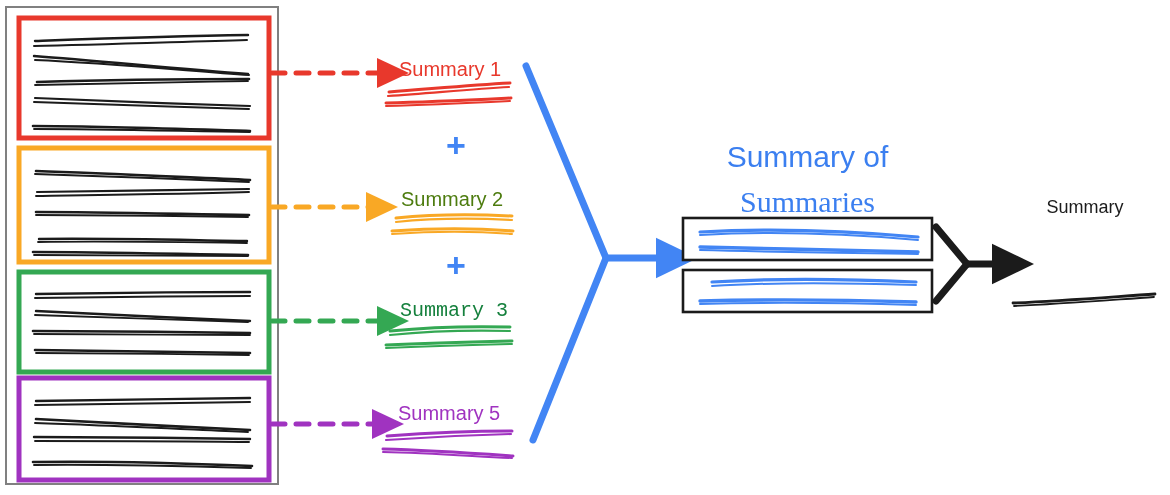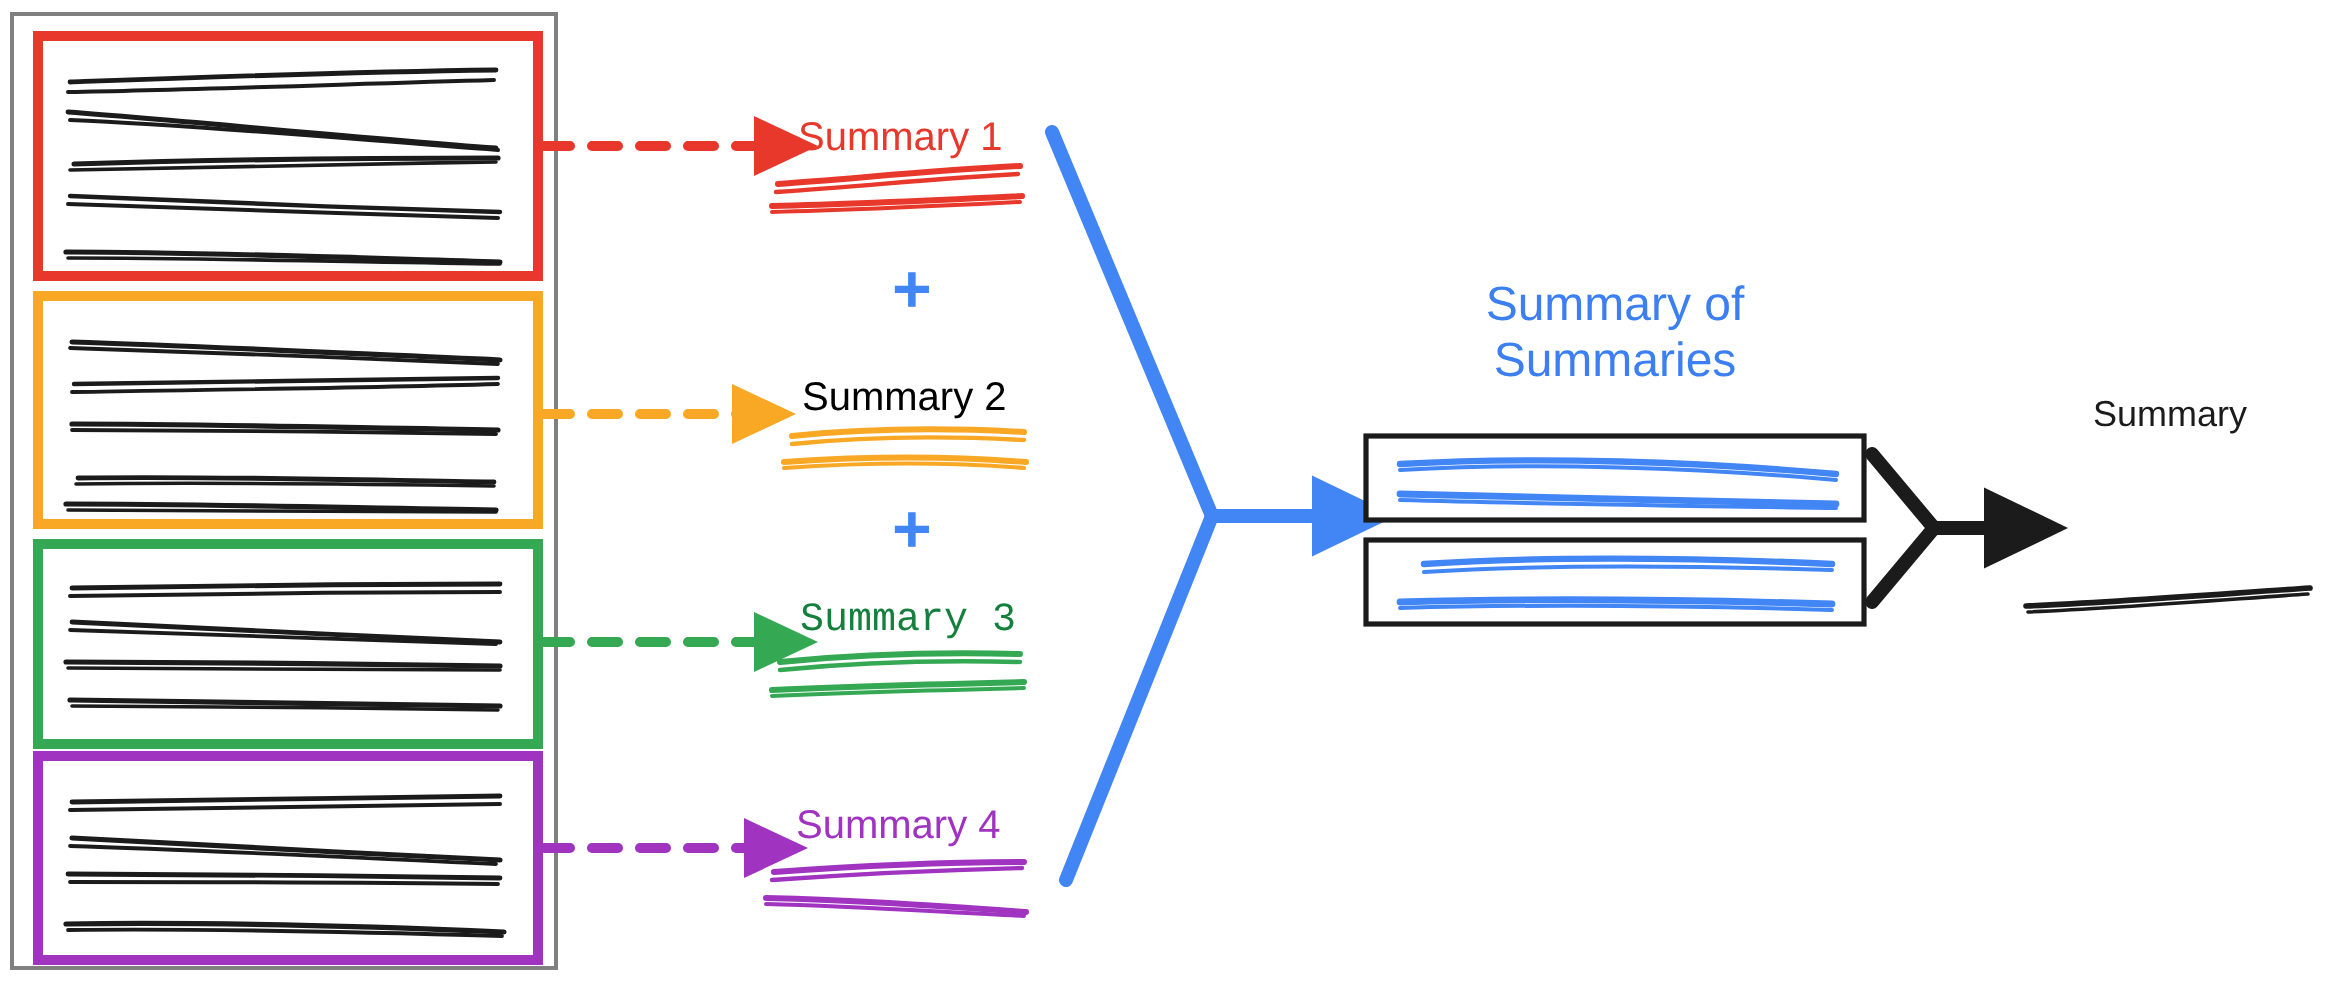--- a/index.html
+++ b/index.html
@@ -1,21 +1,21 @@
 <!DOCTYPE html>
 <html><head>
 <meta charset="utf-8">
 <style>
   html,body{margin:0;padding:0;background:#ffffff;}
   body{width:1170px;height:495px;font-family:"Liberation Sans",sans-serif;overflow:hidden;}
   #stage{position:relative;width:1062px;height:495px;background:#ffffff;}
   #stage svg{position:absolute;left:0;top:0;width:1170px;height:495px;}
   .lbl{position:absolute;white-space:pre;line-height:1.12;}
   .sum-lbl{font-size:20px;font-weight:400;}
-  .sos-lbl{font-size:24px;font-weight:500;color:#3b7ff0;text-align:center;line-height:1.25;}
+  .sos-lbl{font-size:30px;font-weight:500;color:#3b7ff0;text-align:center;line-height:1.25;}
   .final-lbl{font-size:18px;font-weight:400;color:#1b1b1b;text-align:center;line-height:1.28;}
 </style>
 </head>
 <body>
 
 <div id="stage">
 
   <svg viewBox="0 0 1170 495" xmlns="http://www.w3.org/2000/svg">
     <defs>
       <marker id="ah-red" markerWidth="7" markerHeight="7" refX="1.2" refY="3.2" orient="auto">
@@ -171,25 +171,25 @@
       <line x1="964" y1="264" x2="999" y2="264" stroke="#1b1b1b" stroke-width="7" marker-end="url(#ah-black)"></line>
     </g>
 
     <g stroke="#1b1b1b" fill="none" stroke-linecap="round">
       <path d="M1013,303 C1060,301 1110,297 1155,294" stroke-width="2.8"></path>
       <path d="M1014,306 C1060,304 1110,300 1154,297" stroke-width="1.8"></path>
     </g>
   </svg>
 
   <div class="lbl sum-lbl" style="left:399px;top:58px;color:#E8382C;">Summary 1</div>
-  <div class="lbl sum-lbl" style="left:401px;top:188px;color:#000000;">Summary 2</div>
+  <div class="lbl sum-lbl" style="left:401px;top:188px;color:#4d7c0f;">Summary 2</div>
   <div class="lbl sum-lbl" style="left:400px;top:300px;color:#15803d;font-family:Liberation Mono, monospace;">Summary 3</div>
-  <div class="lbl sum-lbl" style="left:398px;top:402px;color:#A033C0;">Summary 4</div>
+  <div class="lbl sum-lbl" style="left:398px;top:402px;color:#A033C0;">Summary 5</div>
 
   <div class="lbl" style="left:446px;top:126px;color:#4285F4;font-size:34px;font-weight:700;">+</div>
   <div class="lbl" style="left:446px;top:246px;color:#4285F4;font-size:34px;font-weight:700;">+</div>
 
   <div class="lbl sos-lbl" style="left:683px;top:138px;width:249px;">Summary of</div>
-  <div class="lbl sos-lbl" style="left:683px;top:166px;width:249px;">Summaries</div>
+  <div class="lbl sos-lbl" style="left:683px;top:183px;width:249px;font-family:Liberation Serif, serif;">Summaries</div>
 
   <div class="lbl final-lbl" style="left:1005px;top:196px;width:160px;">Summary</div>
 
 </div>
 
 </body></html>

